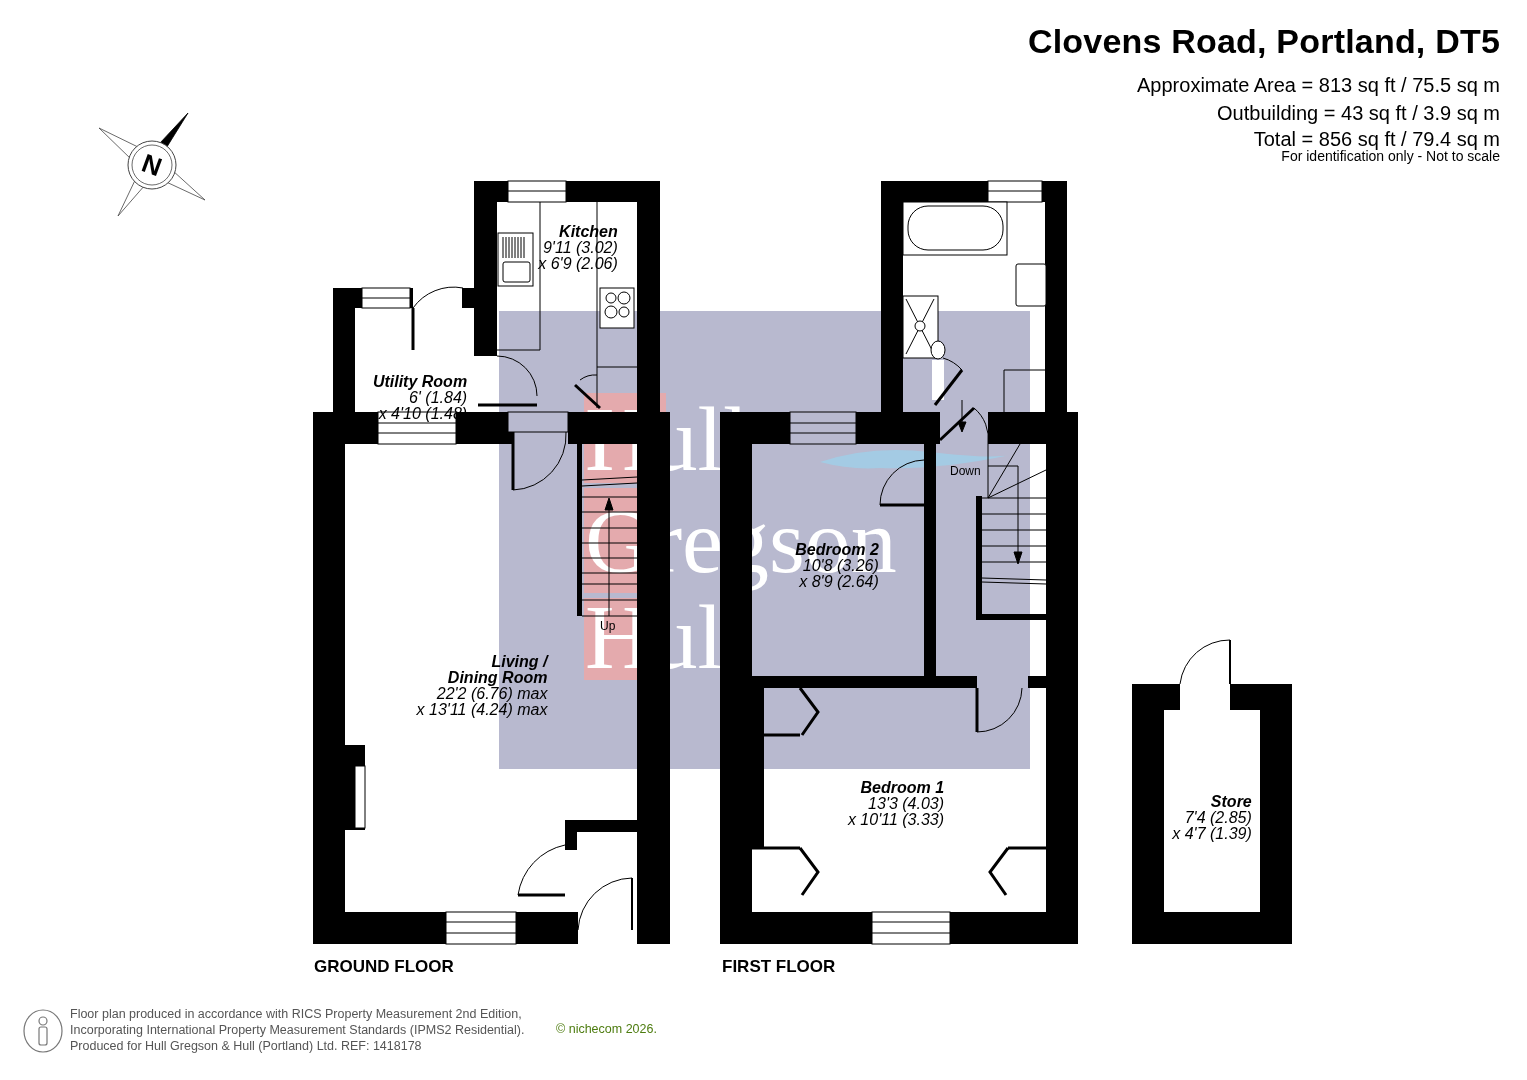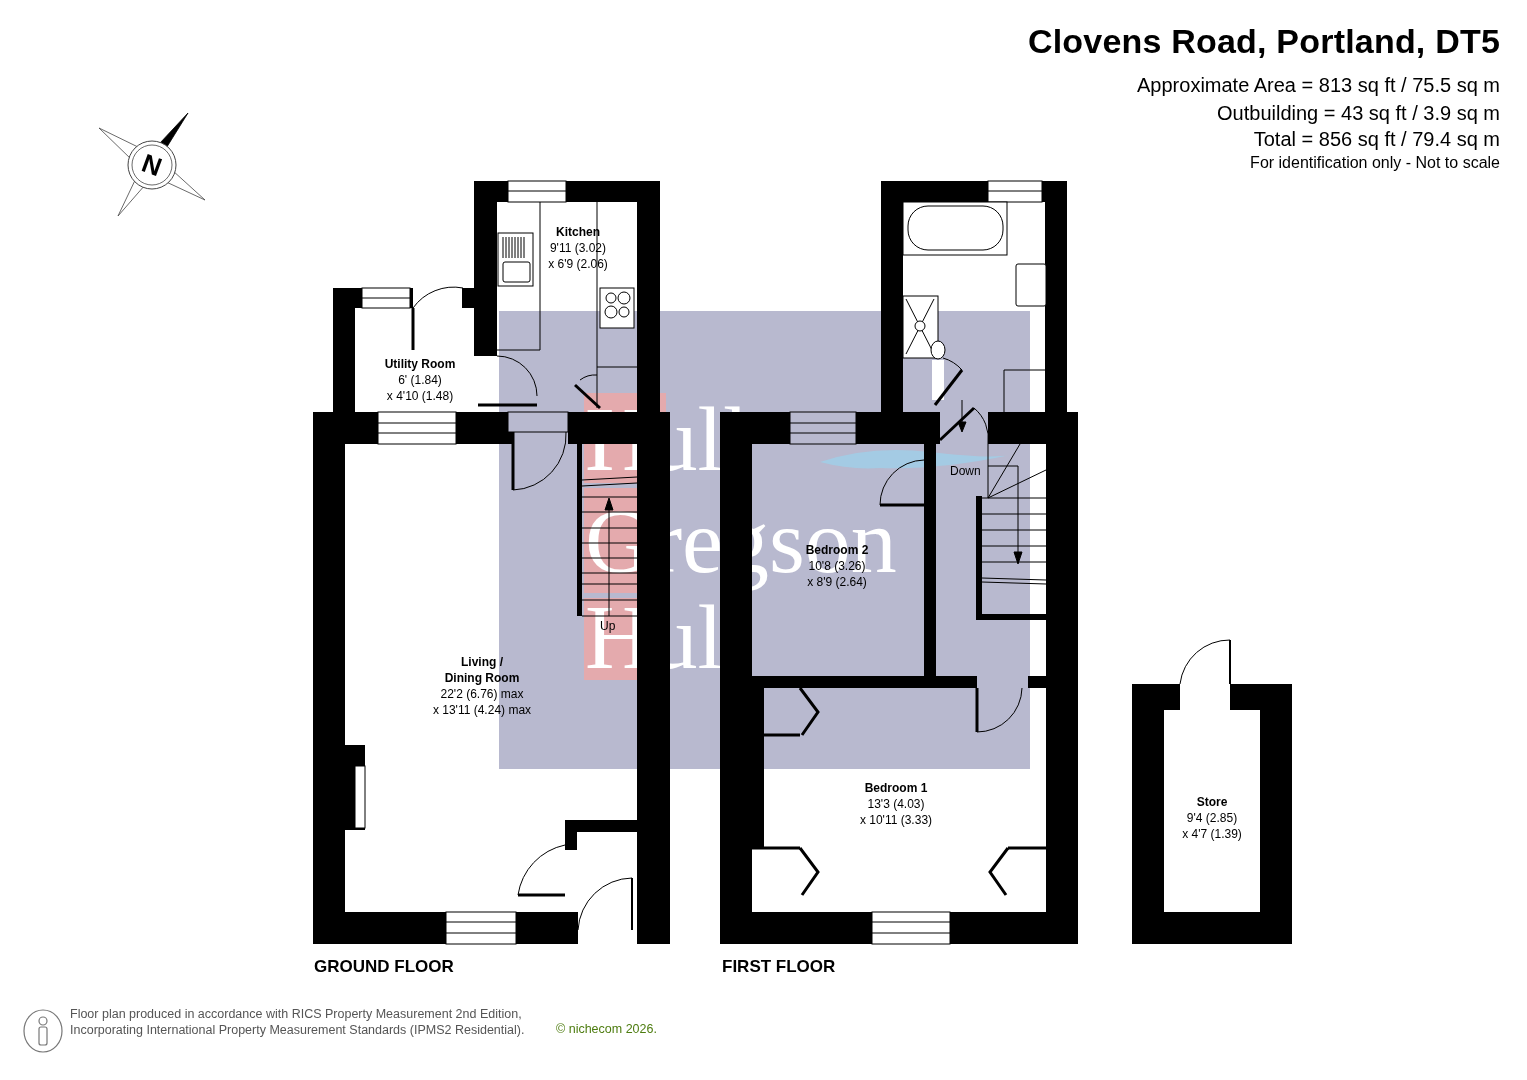--- a/index.html
+++ b/index.html
@@ -1,22 +1,22 @@
 <!DOCTYPE html>
 <html><head>
 <meta charset="utf-8">
 <style>
   html, body { margin: 0; padding: 0; background: #ffffff; }
   body { width: 1527px; height: 1080px; position: relative; overflow: hidden;
          font-family: "Liberation Sans", sans-serif; color: #000; }
   .title { position: absolute; right: 27px; top: 22px; font-size: 34px; font-weight: bold; letter-spacing: 0.2px; }
   .area-line { position: absolute; right: 27px; font-size: 20px; }
-  .note { position: absolute; right: 27px; top: 154px; font-size: 16px; }
+  .note { position: absolute; right: 27px; top: 148px; font-size: 14px; }
   svg#plan { position: absolute; left: 0; top: 0; }
-  .room-label { position: absolute; text-align: center; font-size: 12px; line-height: 16px; transform: translateX(-50%); white-space: nowrap; }
+  .room-label { position: absolute; text-align: right; font-size: 16px; line-height: 16px; transform: translateX(-50%); white-space: nowrap; font-style: italic; }
   .room-label .name { font-weight: bold; }
   .floor-label { position: absolute; font-size: 17px; font-weight: bold; }
   .small-label { position: absolute; font-size: 12px; font-weight: normal; }
   .footer { position: absolute; left: 70px; top: 1006px; font-size: 12.5px; color: #555; line-height: 16px; }
   .copyright { position: absolute; left: 556px; top: 1022px; font-size: 12.5px; color: #4d7c0f; }
   .person-icon { position: absolute; left: 22px; top: 1008px; }
 </style>
 </head>
 <body>
 
@@ -227,21 +227,21 @@
     <path d="M1180,684 A50,50 0 0 1 1230,640"></path>
     <line x1="1230" y1="640" x2="1230" y2="684" stroke-width="2"></line>
   </g>
 </svg>
 
 <div class="room-label" style="left:578px; top:224px">
   <div class="name">Kitchen</div>
   <div>9'11 (3.02)</div>
   <div>x 6'9 (2.06)</div>
 </div>
-<div class="room-label" style="left:420px; top:356px">
+<div class="room-label" style="left:420px; top:374px">
   <div class="name">Utility Room</div>
   <div>6' (1.84)</div>
   <div>x 4'10 (1.48)</div>
 </div>
 <div class="room-label" style="left:482px; top:654px">
   <div class="name">Living /</div>
   <div class="name">Dining Room</div>
   <div>22'2 (6.76) max</div>
   <div>x 13'11 (4.24) max</div>
 </div>
@@ -250,32 +250,33 @@
   <div>10'8 (3.26)</div>
   <div>x 8'9 (2.64)</div>
 </div>
 <div class="room-label" style="left:896px; top:780px">
   <div class="name">Bedroom 1</div>
   <div>13'3 (4.03)</div>
   <div>x 10'11 (3.33)</div>
 </div>
 <div class="room-label" style="left:1212px; top:794px">
   <div class="name">Store</div>
-  <div>9'4 (2.85)</div>
+  <div>7'4 (2.85)</div>
   <div>x 4'7 (1.39)</div>
 </div>
 
 <div class="small-label" style="left:600px; top:619px">Up</div>
 <div class="small-label" style="left:950px; top:464px">Down</div>
 
 <div class="floor-label" style="left:314px; top:957px">GROUND FLOOR</div>
 <div class="floor-label" style="left:722px; top:957px">FIRST FLOOR</div>
 
 <svg class="person-icon" width="42" height="46" viewBox="0 0 42 46">
   <ellipse cx="21" cy="23" rx="19" ry="21" fill="none" stroke="#777" stroke-width="1.2"></ellipse>
   <circle cx="21" cy="13" r="4" fill="none" stroke="#777" stroke-width="1.2"></circle>
   <rect x="17" y="19" width="8" height="18" rx="2" fill="none" stroke="#777" stroke-width="1.2"></rect>
 </svg>
 <div class="footer">
   <div>Floor plan produced in accordance with RICS Property Measurement 2nd Edition,</div>
   <div>Incorporating International Property Measurement Standards (IPMS2 Residential).</div>
+  <div>Produced for Hull Gregson &amp; Hull (Portland) Ltd.   REF: 1418178</div>
 </div>
 <div class="copyright">© nichecom 2026.</div>
 
 </body></html>

